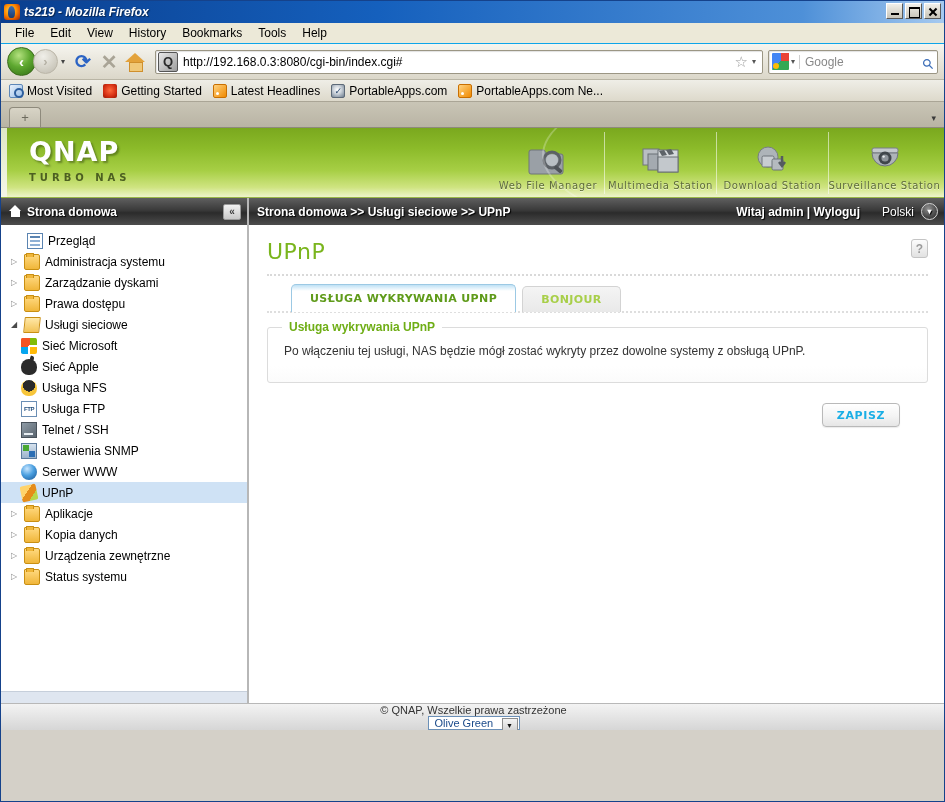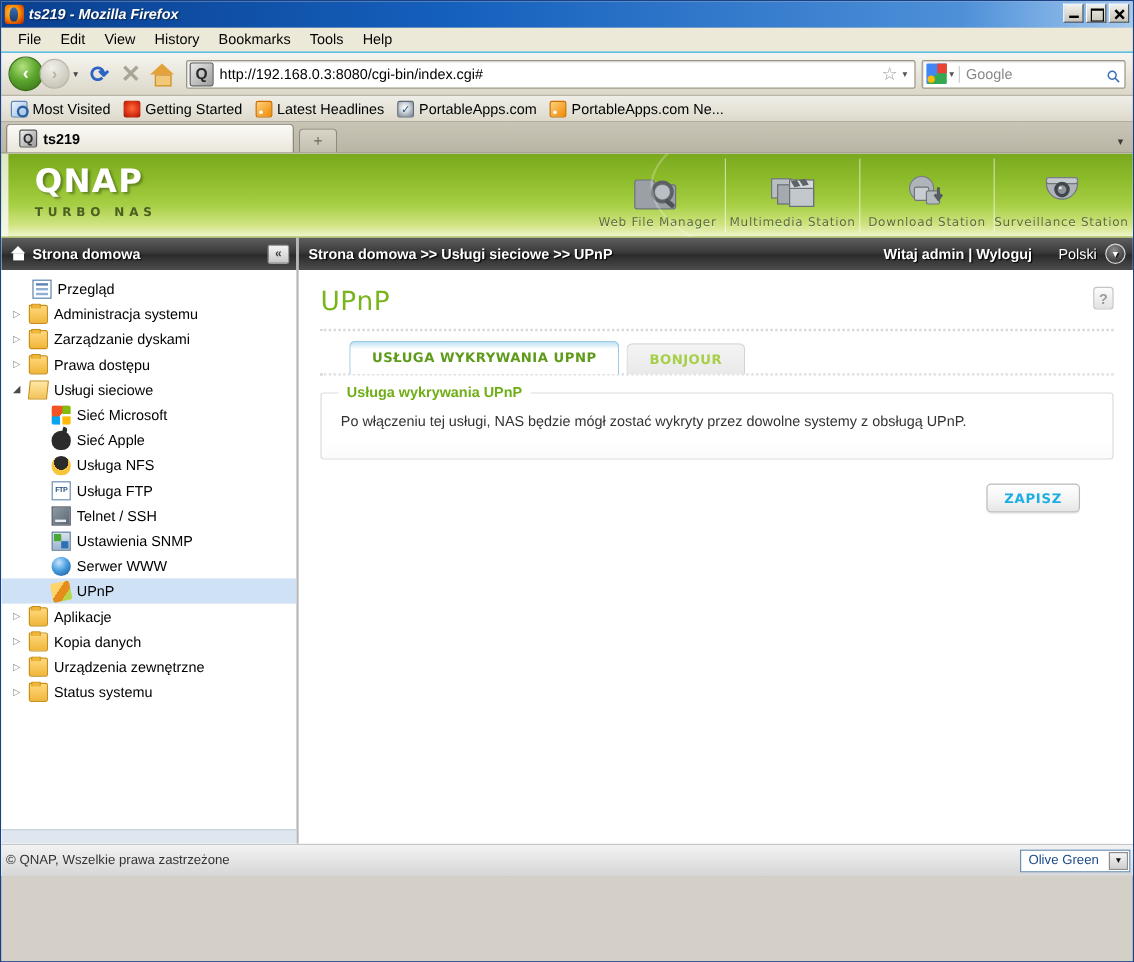--- a/index.html
+++ b/index.html
@@ -268,21 +268,21 @@
   #sidebar .tree { padding-top: 5px; }
   .node {
     display:flex; align-items:center; height: 21px; padding-left: 8px; gap: 5px;
     font-size: 12px; color:#000; white-space:nowrap;
   }
   .node.sel { background: #cfe2f5; }
   .node .arrow { width: 10px; flex:none; color:#8a8a8a; font-size: 8px; text-align:center; }
   .node .arrow.open { color:#4a4a4a; }
   .node .ico { width:16px; height:16px; flex:none; position:relative; }
   .node .lbl { font-size:12px; }
-  .node.child { padding-left: 42px; }
+  .node.child { padding-left: 20px; }
 
   .ico-folder { background: linear-gradient(to bottom,#ffd980,#f0b63a); border:1px solid #c98f12; border-radius:1px 2px 2px 2px; }
   .ico-folder::before { content:""; position:absolute; left:1px; top:-2px; width:6px; height:3px; background:#f0b63a; border:1px solid #c98f12; border-bottom:none; border-radius:1px 1px 0 0;}
   .ico-folder-open { background: linear-gradient(to bottom,#ffe8a8,#f2c356); border:1px solid #c98f12; border-radius:1px; transform: skewX(-6deg); }
   .ico-doc { background:#fff; border:1px solid #5b84b1; position:relative; }
   .ico-doc::after{content:"";position:absolute;left:2px;top:2px;right:2px;height:2px;background:#5b84b1;box-shadow:0 4px 0 #8fb0d4,0 8px 0 #8fb0d4;}
   .ico-ms { background:
      linear-gradient(135deg,#f35325 0 48%, transparent 48%),
      #fff; position:relative; border-radius:2px; overflow:hidden;}
   .ico-ms::before{content:"";position:absolute;left:0;top:0;width:7px;height:7px;background:#f35325;}
@@ -374,21 +374,21 @@
   }
   #sidebar-bottom {
     position:absolute; left:0; bottom:0; width: 100%; height: 12px;
     background: #dfe6f0; border-top: 1px solid #c6cfdb;
   }
 
   
   #qfooter {
     height: 27px; background: linear-gradient(to bottom,#f3f3f3,#d6d6d6);
     border-top: 1px solid #b8b8b8;
-    display:flex; align-items:center; padding: 0 4px;
+    display:flex; align-items:center; padding: 0 16px; flex-direction: column;
   }
   #qfooter .copy { flex:1; font-size: 11px; color:#333; }
   #theme-select {
     width: 92px; height: 19px; border: 1px solid #6b90b8; background:#fff;
     display:flex; align-items:center; font-size: 11px; color:#1a4a8a; padding-left: 6px;
     position: relative;
   }
   #theme-select .sel-caret {
     position:absolute; right:1px; top:1px; width: 16px; height: 15px;
     background: linear-gradient(to bottom,#f4f4f4,#cfcfcf); border:1px solid #8d8d8d;
@@ -483,24 +483,20 @@
       <span class="bi bi-pa"></span>
       <span>PortableApps.com</span>
     </div>
     <div class="bm">
       <span class="bi bi-rss"></span>
       <span>PortableApps.com Ne...</span>
     </div>
   </div>
 
   <div id="tabbar">
-    <div class="tab">
-      <span class="tab-fav"></span>
-      <span>ts219</span>
-    </div>
     <div class="newtab">+</div>
     <div class="tab-list-caret">▾</div>
   </div>
 
   <div id="content">
 
     <div id="banner">
       <div id="logo">
         <div class="qnap">QNAP</div>
         <div class="turbo">TURBO NAS</div>

